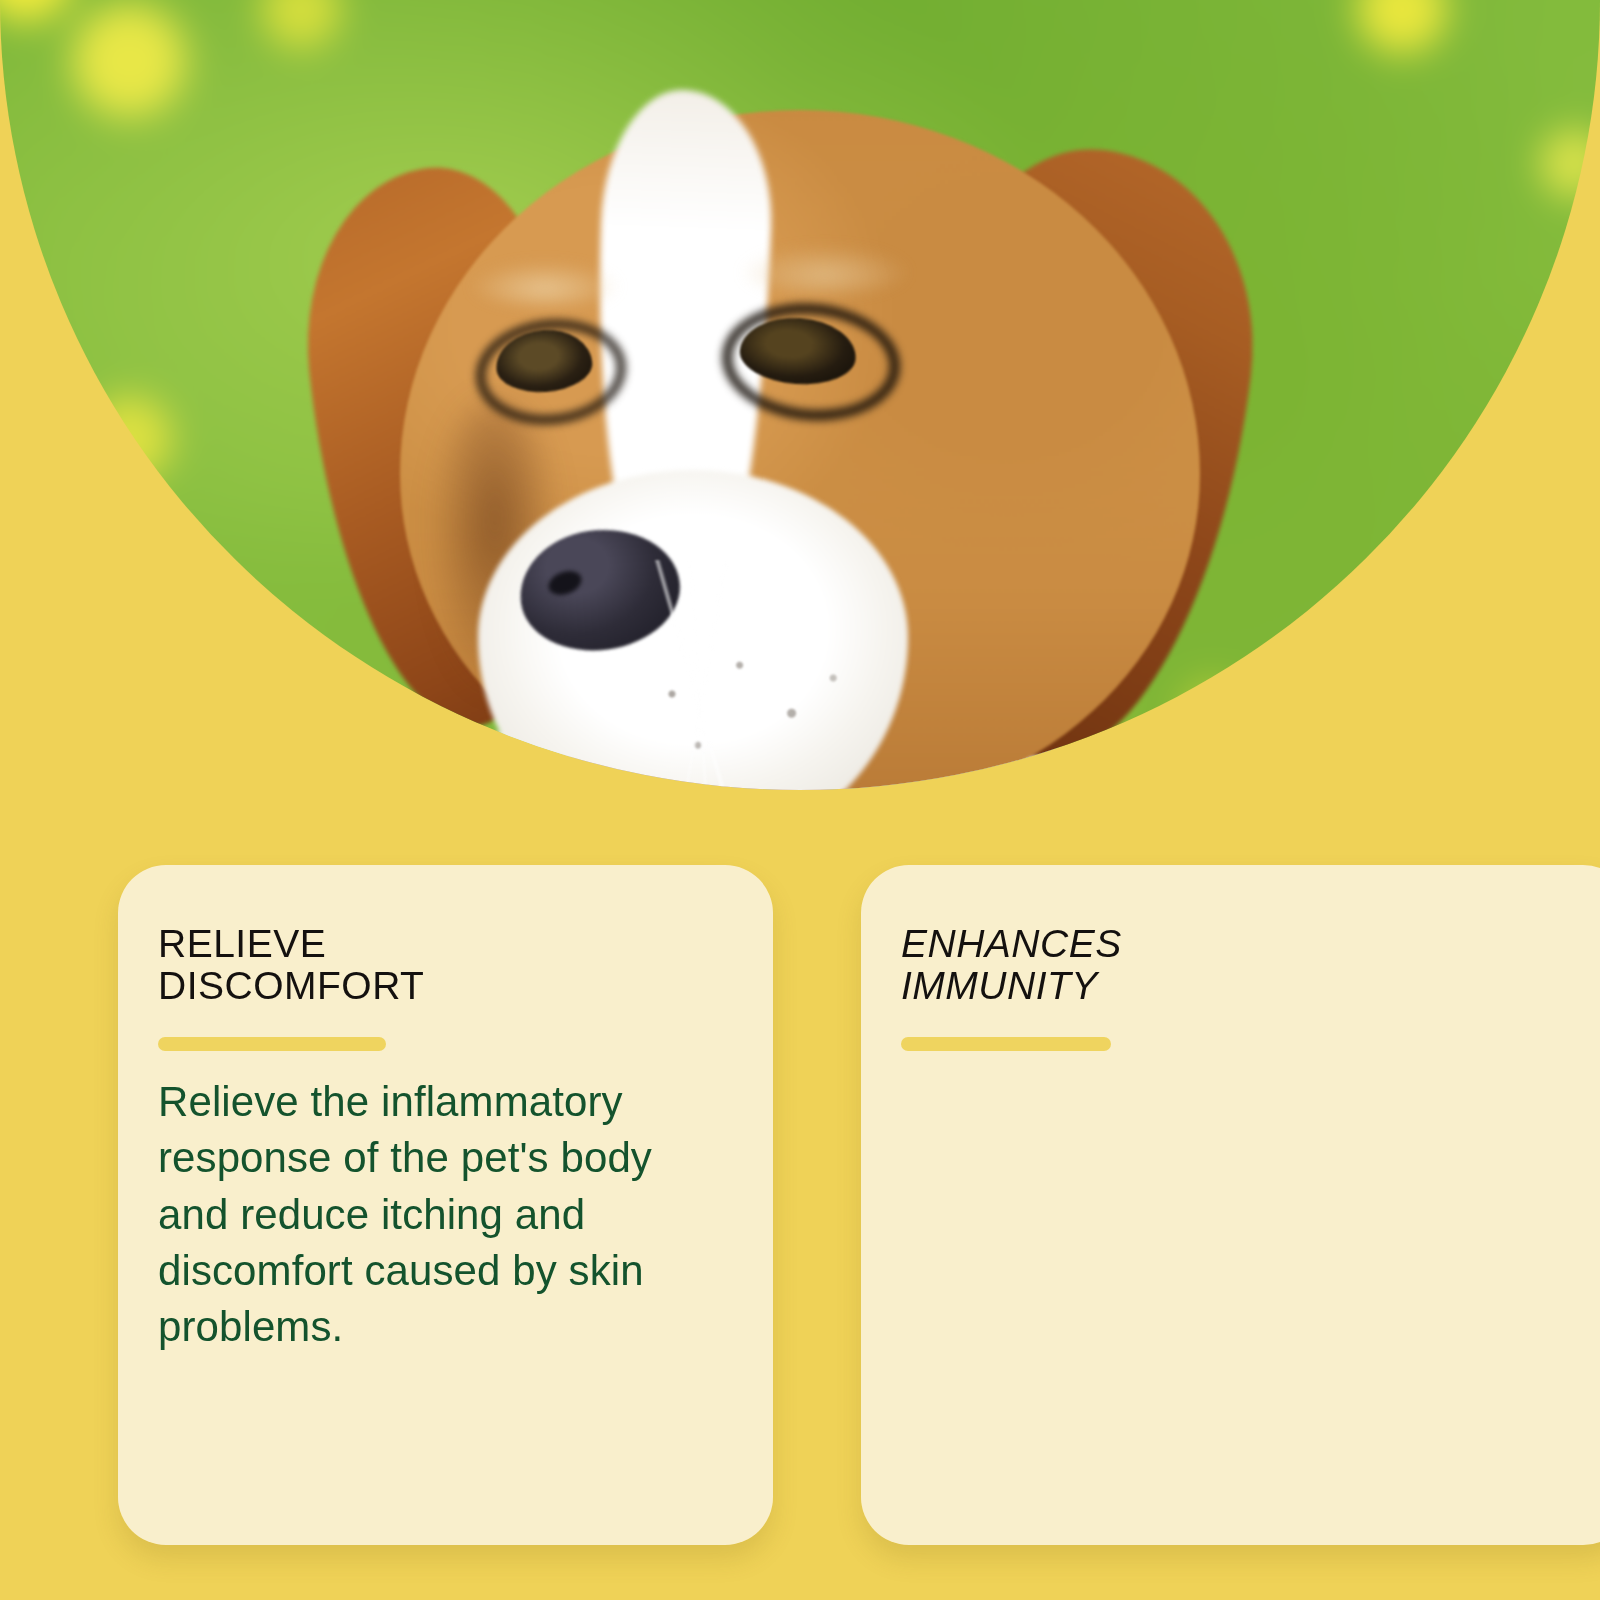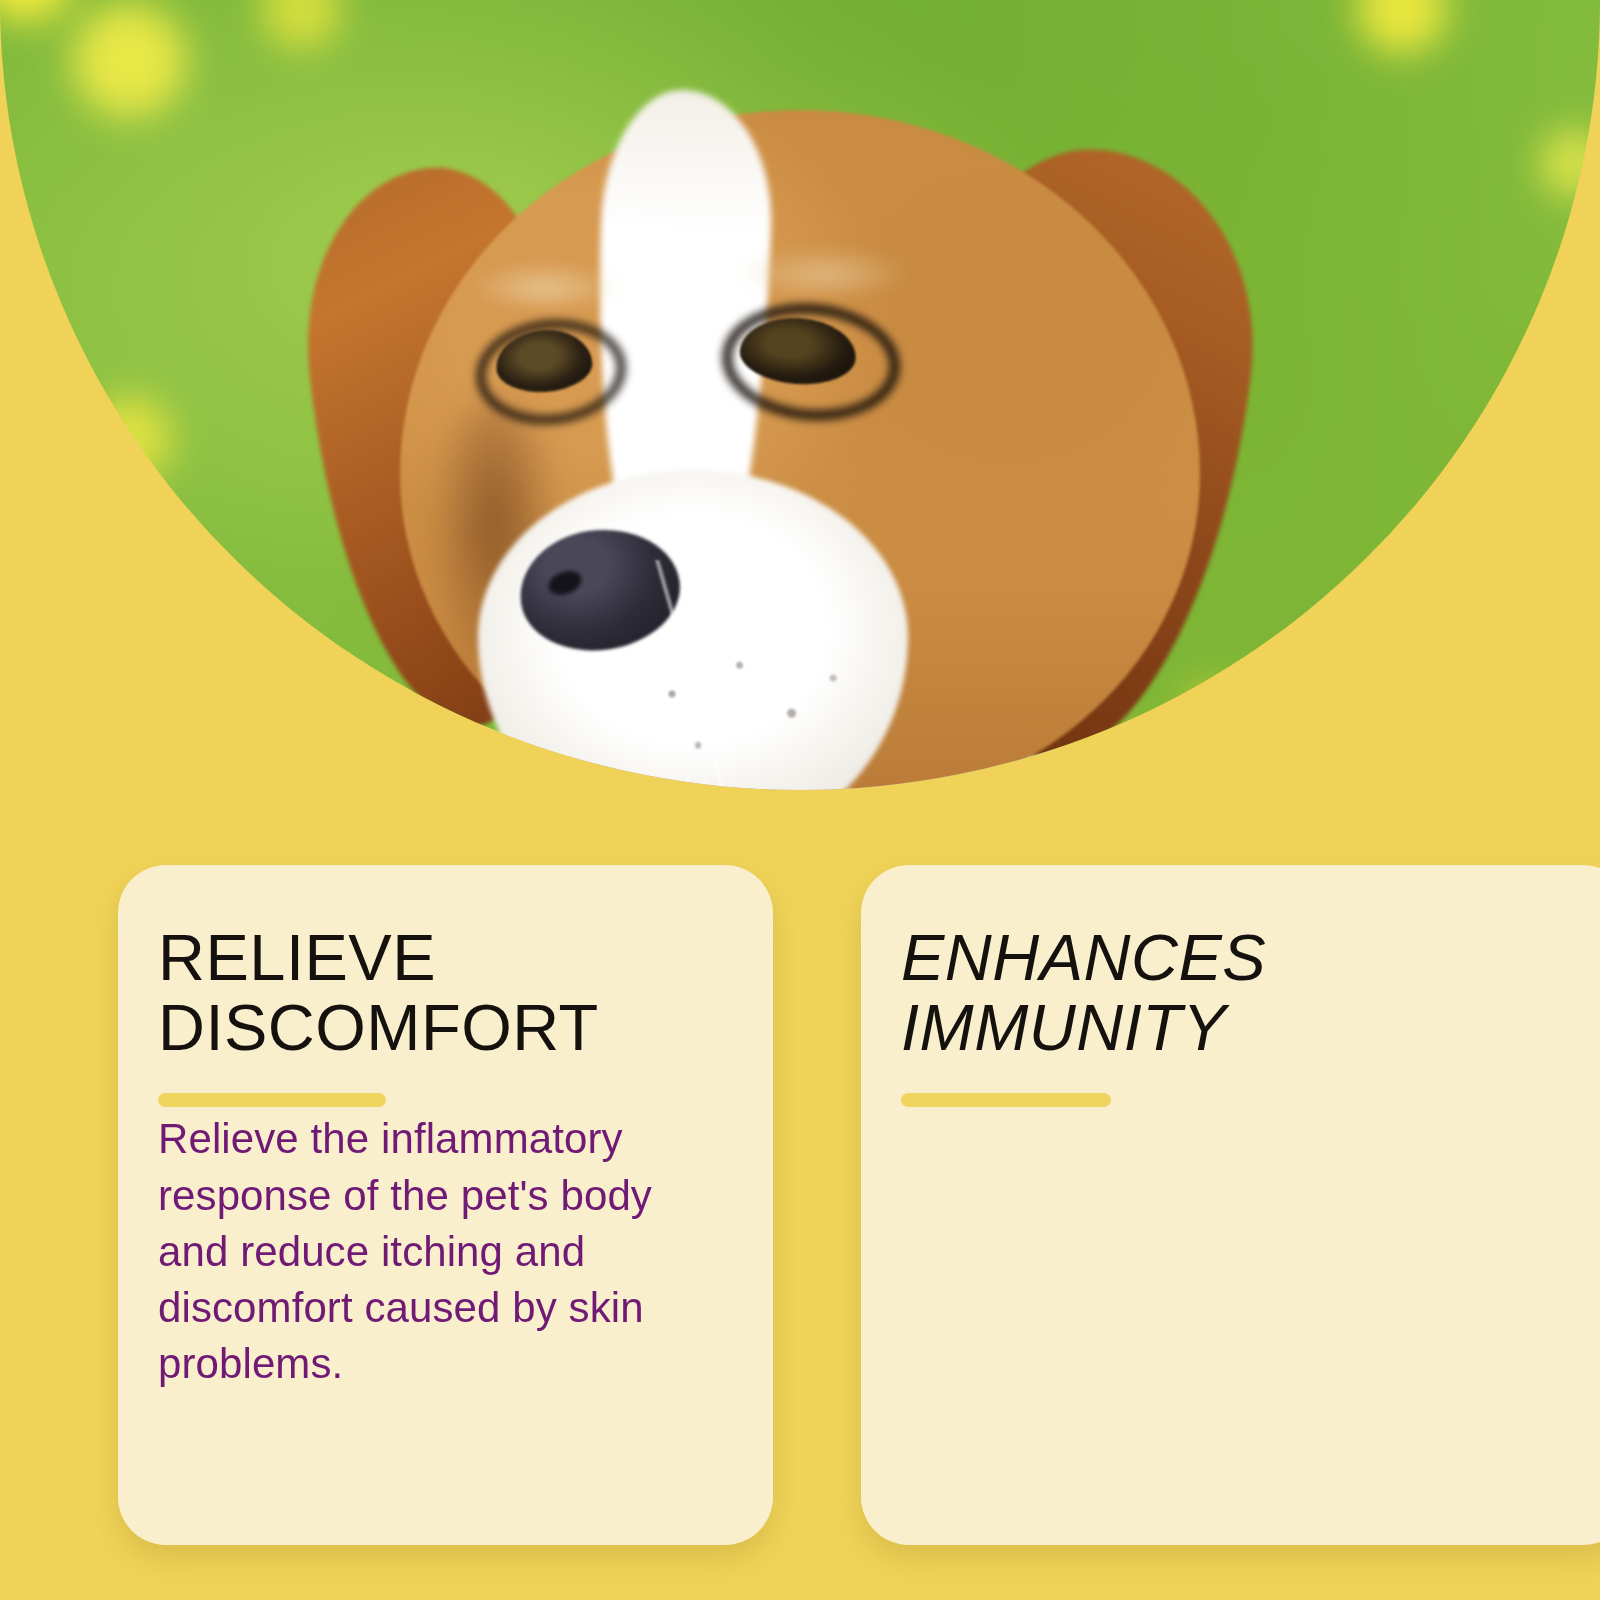--- a/index.html
+++ b/index.html
@@ -217,43 +217,43 @@
     border-radius: 48px 48px 48px 48px;
     box-shadow: 0 14px 26px rgba(120, 96, 20, 0.16);
     box-sizing: border-box;
     padding: 58px 54px 0 40px;
   }
   .card-left  { left: 118px; width: 655px; }
   .card-right { left: 861px; width: 770px; font-style: italic; }
 
   .card-title {
     margin: 0;
-    font-size: 65px;
+    font-size: 39px;
     line-height: 1.08;
     font-weight: 400;
     letter-spacing: 0.5px;
     color: #14110f;
     white-space: pre-line;
     font-family: "Liberation Sans", sans-serif;
   }
 
   .accent-bar {
     margin-top: 30px;
     height: 14px;
     border-radius: 8px;
     background: #EFD45F;
   }
   .card-left  .accent-bar { width: 228px; }
   .card-right .accent-bar { width: 210px; }
 
   .card-body {
-    margin: 4px 0 0 0;
+    margin: 23px 0 0 0;
     font-size: 42px;
     line-height: 1.34;
-    color: #701a75;
+    color: #14532d;
     font-weight: 400;
     letter-spacing: 0.1px;
     white-space: pre-line;
     font-family: "Liberation Sans", sans-serif;
   }
 </style>
 </head>
 <body>
 
 <div class="poster">

